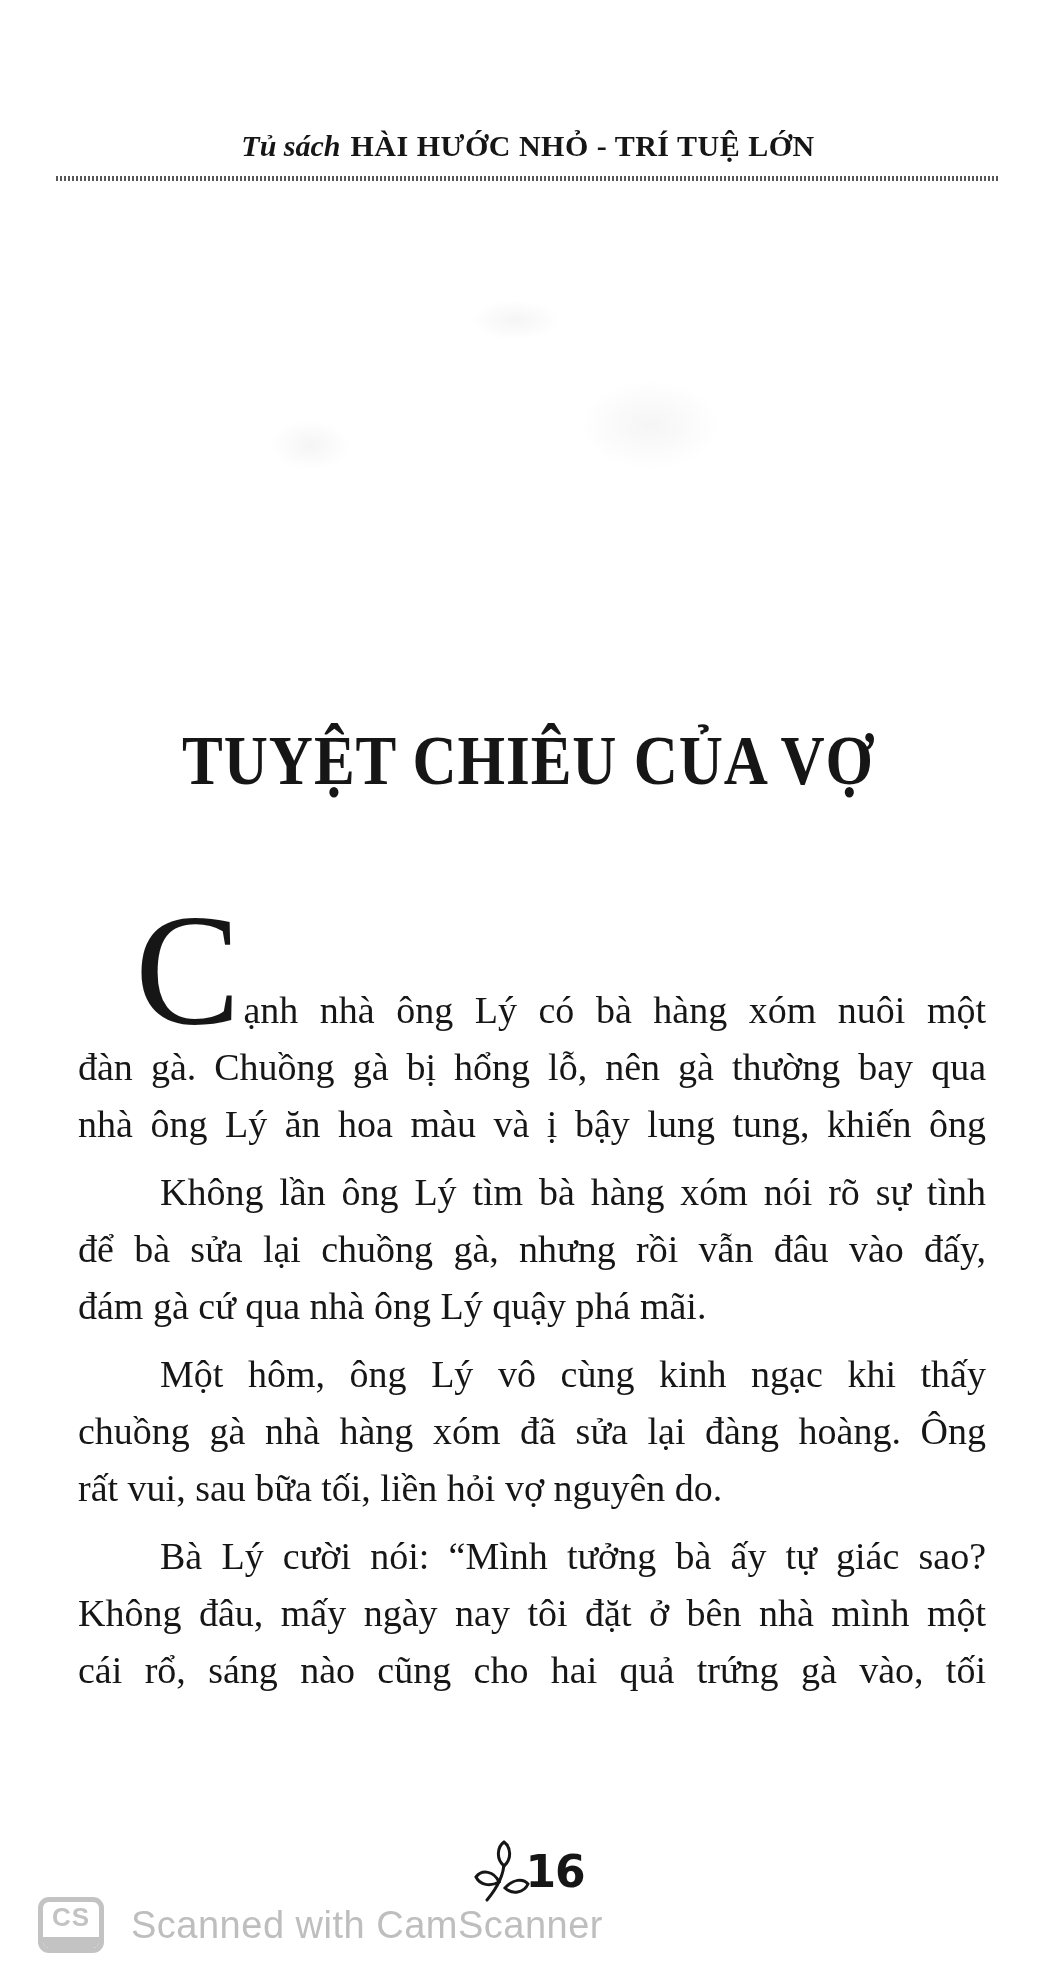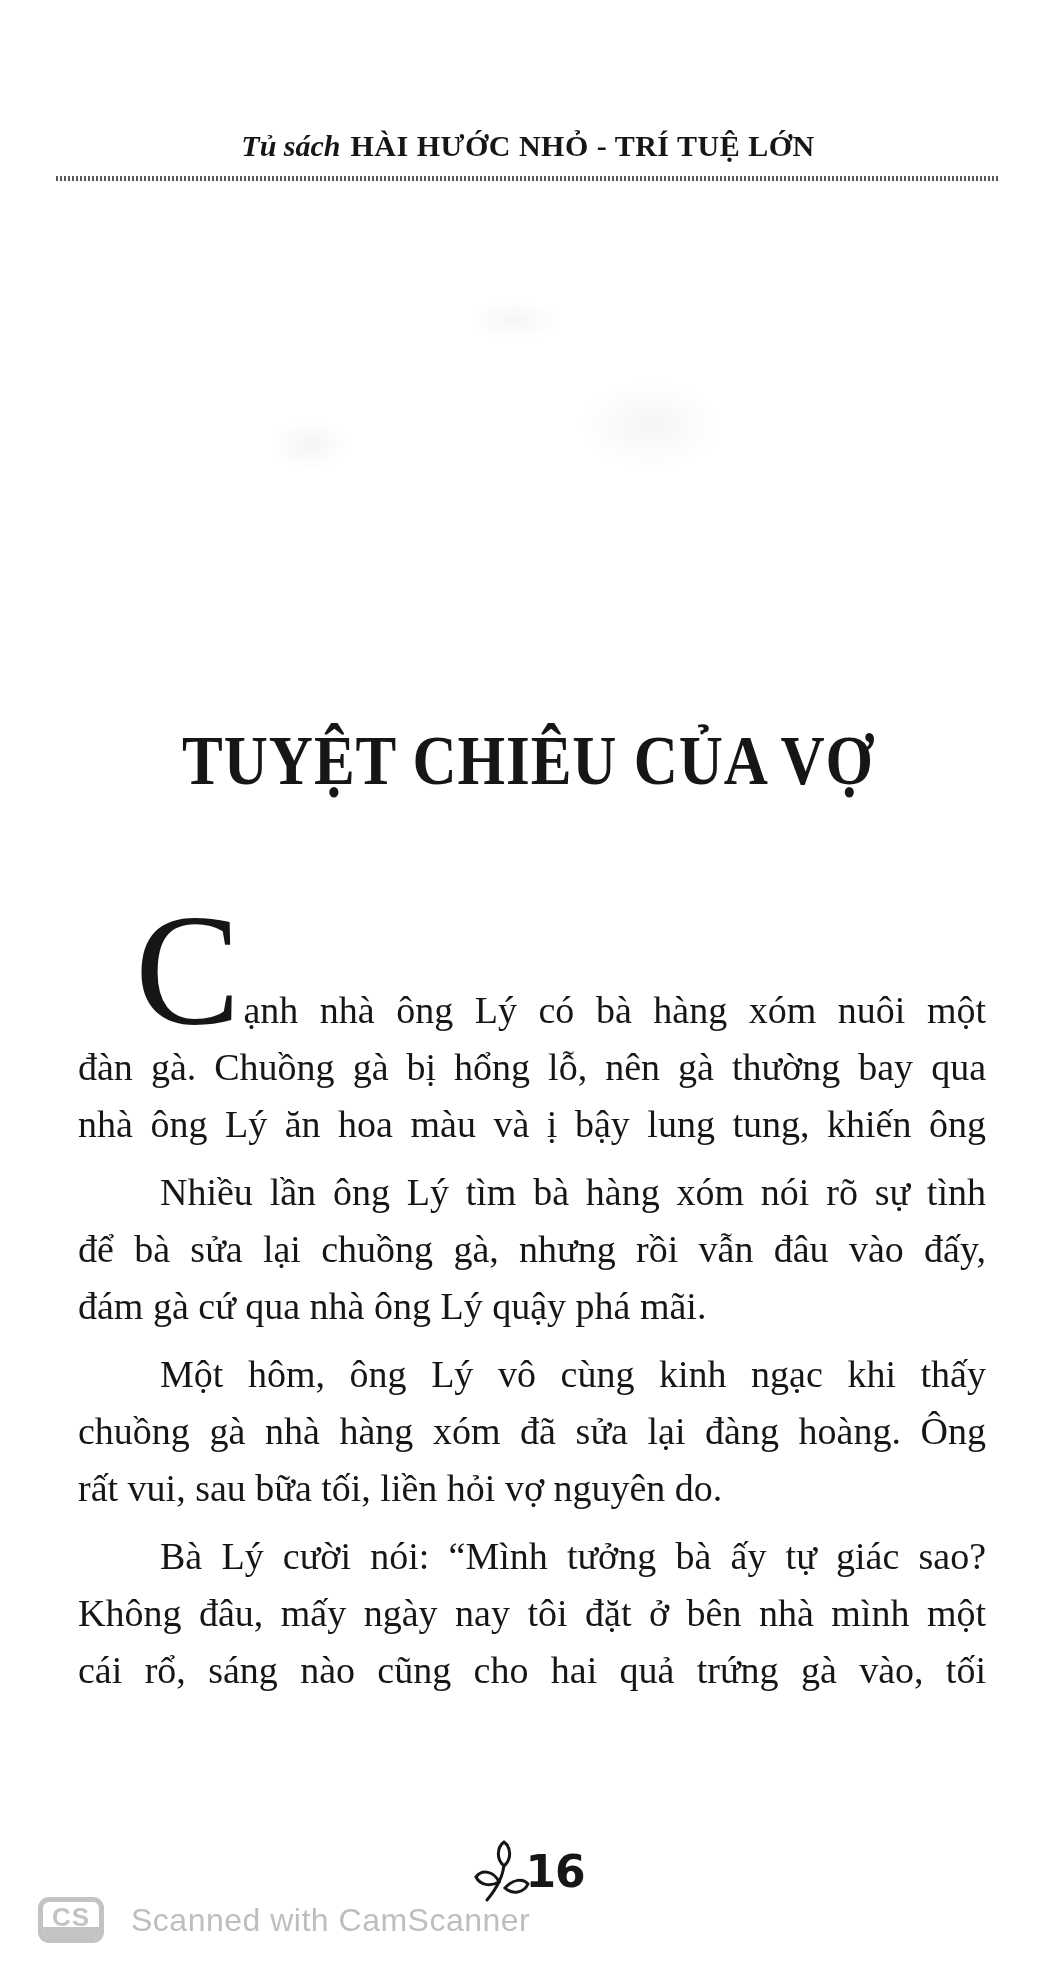--- a/index.html
+++ b/index.html
@@ -34,27 +34,27 @@
 
   
   .footer { position:absolute; top:1840px; left:0; width:100%;
             display:flex; justify-content:center; align-items:flex-end; }
   .sprig { display:block; }
   .pagenum { font-family:"DejaVu Sans","Liberation Sans",sans-serif; font-weight:bold;
              font-size:44px; line-height:44px; margin:0 0 8px -6px; letter-spacing:-1px;text-align:center; }
 
   
   .watermark { position:absolute; left:38px; top:1897px; display:flex; align-items:center; }
-  .cs-logo { width:66px; height:46px; border:5px solid #c3c3c3; border-radius:11px;
+  .cs-logo { width:66px; height:56px; border:5px solid #c3c3c3; border-radius:11px;
              box-sizing:border-box; position:relative; overflow:hidden; background:#fff;
              flex:0 0 auto; }
   .cs-logo-text { font-family:"Liberation Sans",sans-serif; font-weight:bold; font-size:26px;
                   line-height:30px; color:#c3c3c3; text-align:center; letter-spacing:1px; }
   .cs-logo-bar { position:absolute; bottom:0; left:0; right:0; height:11px; background:#c3c3c3; }
-  .wm-label { font-family:"Liberation Sans",sans-serif; font-size:32px; color:#bebebe;
+  .wm-label { font-family:"Liberation Sans",sans-serif; font-size:38px; color:#bebebe;
               margin-left:27px; letter-spacing:.5px; white-space:nowrap; }
 
   
   .smudge { position:absolute; border-radius:50%; pointer-events:none;
             background:radial-gradient(closest-side, rgba(60,60,60,.05), rgba(60,60,60,0)); }
   .sm1 { left:580px; top:380px; width:140px; height:90px; }
   .sm2 { left:270px; top:420px; width:80px;  height:50px; }
   .sm3 { left:470px; top:300px; width:90px;  height:40px; }
 </style>
 </head>
@@ -75,21 +75,21 @@
 
   <div class="body">
 
     <div class="para">
       <div class="line just ind-cap"><span class="dropcap">C</span><span>ạnh nhà ông Lý có bà hàng xóm nuôi một</span></div>
       <div class="line just">đàn gà. Chuồng gà bị hổng lỗ, nên gà thường bay qua</div>
       <div class="line just">nhà ông Lý ăn hoa màu và ị bậy lung tung, khiến ông</div>
     </div>
 
     <div class="para">
-      <div class="line just ind">Nhiều lần ông Lý tìm bà hàng xóm nói rõ sự tình</div>
+      <div class="line just ind">Không lần ông Lý tìm bà hàng xóm nói rõ sự tình</div>
       <div class="line just">để bà sửa lại chuồng gà, nhưng rồi vẫn đâu vào đấy,</div>
       <div class="line">đám gà cứ qua nhà ông Lý quậy phá mãi.</div>
     </div>
 
     <div class="para">
       <div class="line just ind">Một hôm, ông Lý vô cùng kinh ngạc khi thấy</div>
       <div class="line just">chuồng gà nhà hàng xóm đã sửa lại đàng hoàng. Ông</div>
       <div class="line">rất vui, sau bữa tối, liền hỏi vợ nguyên do.</div>
     </div>
 

